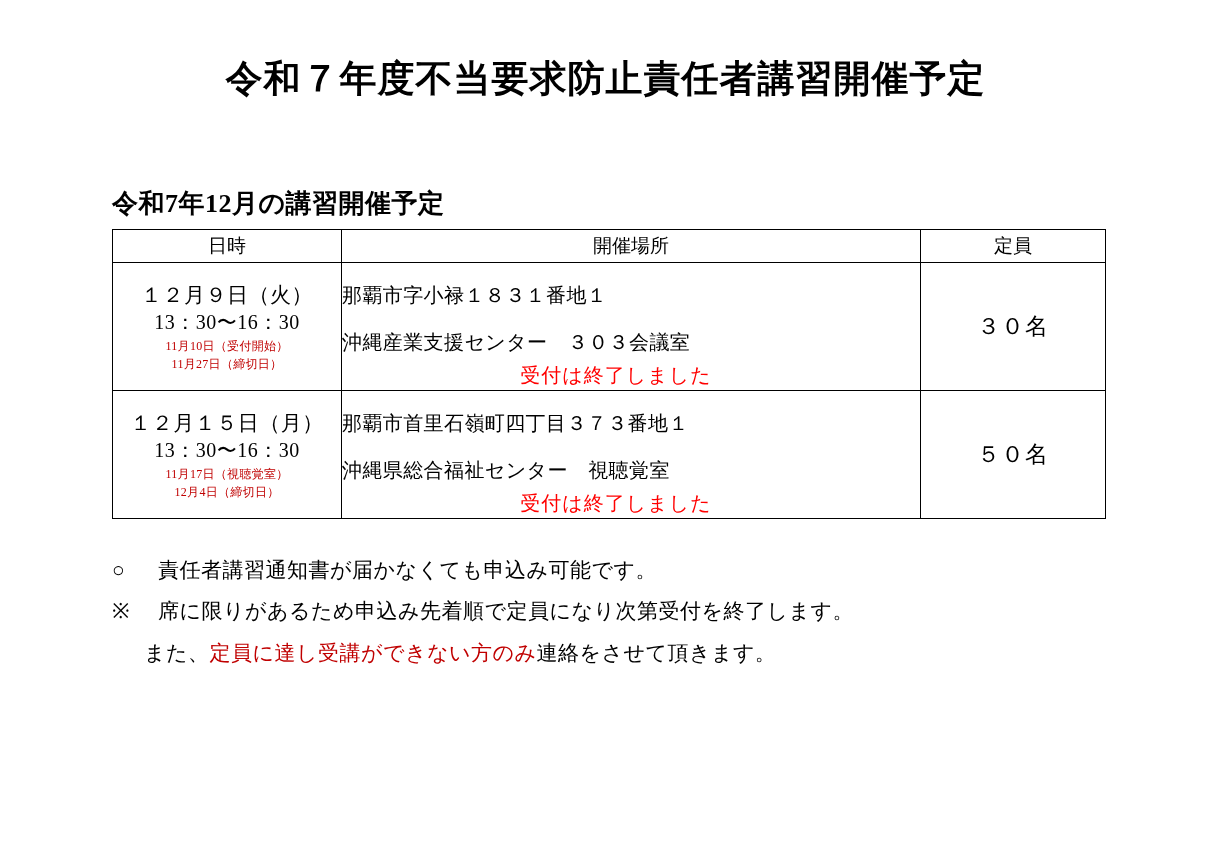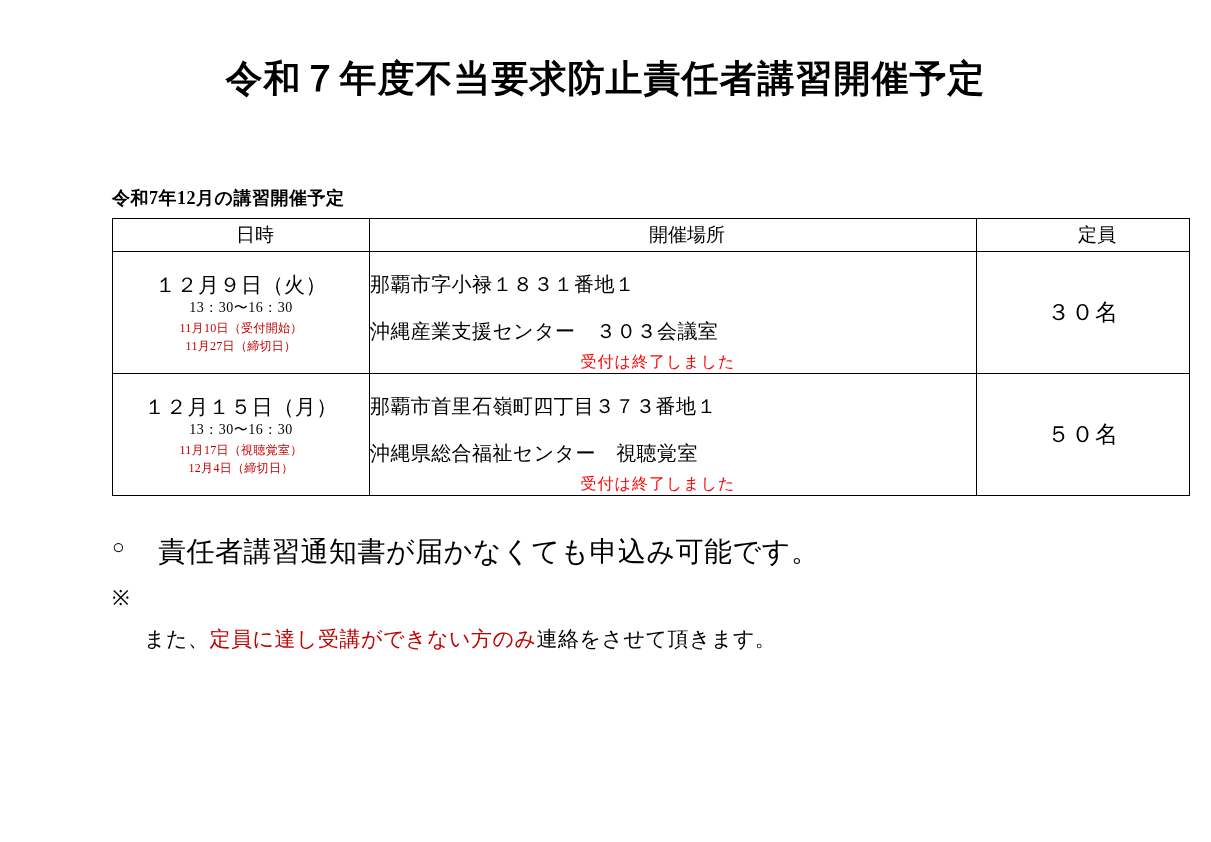--- a/index.html
+++ b/index.html
@@ -20,21 +20,21 @@
     text-align: center;
     font-size: 37px;
     font-weight: bold;
     letter-spacing: 1px;
     margin-top: 54px;
   }
 
   .section-title {
     margin-left: 112px;
     margin-top: 82px;
-    font-size: 18px;
+    font-size: 26px;
     font-weight: bold;
     letter-spacing: 0.5px;
   }
 
   table.schedule {
     border-collapse: collapse;
     margin-left: 112px;
     margin-top: 8px;
     width: 990px;
     table-layout: fixed;
@@ -43,58 +43,57 @@
   table.schedule td {
     border: 1px solid #000000;
     padding: 0;
     vertical-align: middle;
   }
   table.schedule thead th {
     height: 32px;
     font-size: 19px;
     font-weight: normal;
     text-align: center;
-    padding-left: 28px;
   }
   .col-datetime { width: 228px; }
   .col-place    { width: 578px; }
   .col-capacity { width: 184px; font-family: Liberation Mono, monospace; }
 
   td.datetime-cell {
     text-align: center;
     padding: 8px 0 10px 0;
     line-height: 1.35;
   }
   .dt-date {
     font-size: 21px;
     letter-spacing: 0.5px;
   }
   .dt-time {
-    font-size: 14px;
+    font-size: 20px;
     letter-spacing: 0.5px;
   }
   .dt-note {
     font-size: 12px;
     color: #c00000;
     letter-spacing: 0.3px;
     margin-top: 2px;
   }
 
   td.place-cell {
     padding: 6px 0 8px 10px;
     line-height: 1.45;
   }
   .place-line {
     font-size: 20px;
     letter-spacing: 0.4px;
     margin-top: 18px;
   }
   .closed-note {
     color: #ff0000;
-    font-size: 16px;
+    font-size: 20px;
     text-align: center;
     margin-top: 4px;
     letter-spacing: 1px;
     padding-right: 30px;
   }
 
   td.capacity-cell {
     text-align: center;
     font-size: 23px;
     letter-spacing: 1px;
@@ -109,21 +108,21 @@
     align-items: flex-start;
     margin-bottom: 14px;
   }
   .note-mark {
     width: 46px;
     flex: 0 0 46px;
     font-size: 21px;
     line-height: 1.3;
   }
   .note-text {
-    font-size: 28px;
+    font-size: 21px;
     line-height: 1.3;
     letter-spacing: 0.5px;
   }
   .note-sub {
     margin-left: 32px;
     font-size: 21px;
     line-height: 1.3;
     letter-spacing: 0.5px;
   }
   .red { color: #c00000; }
@@ -175,17 +174,18 @@
   </tbody>
 </table>
 
 <div class="notes">
   <div class="note-row">
     <div class="note-mark">○</div>
     <div class="note-text">責任者講習通知書が届かなくても申込み可能です。</div>
   </div>
   <div class="note-row">
     <div class="note-mark">※</div>
+    <div class="note-text">席に限りがあるため申込み先着順で定員になり次第受付を終了します。</div>
   </div>
   <div class="note-sub">
     <span>また、</span><span class="red">定員に達し受講ができない方のみ</span><span>連絡をさせて頂きます。</span>
   </div>
 </div>
 
 </body></html>

